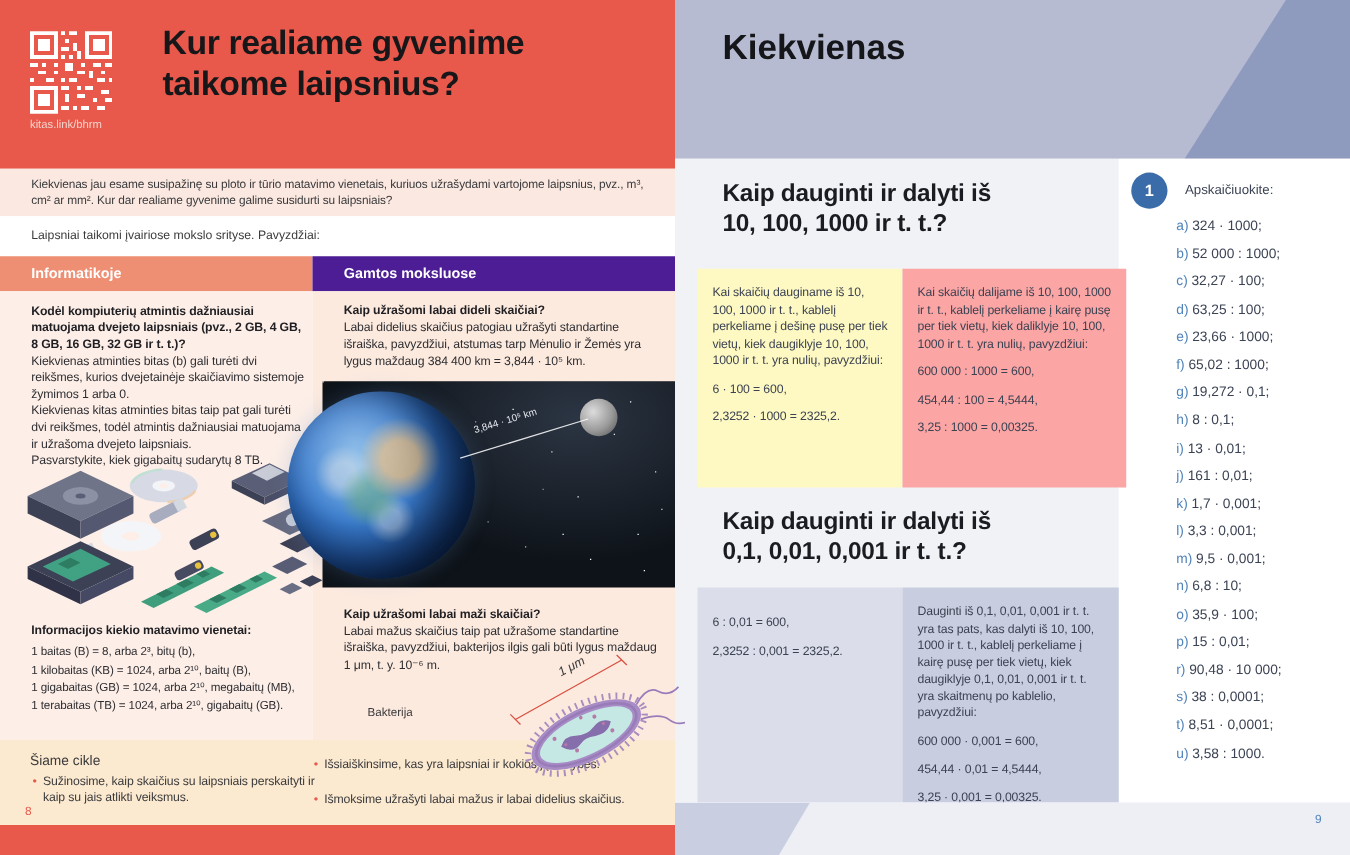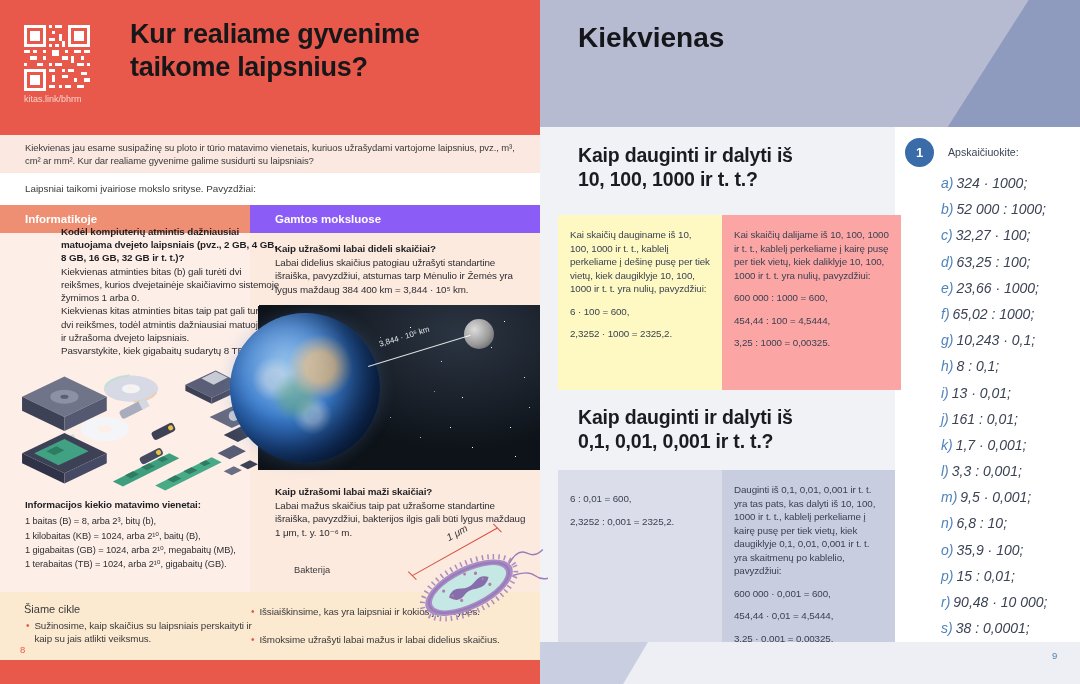--- a/index.html
+++ b/index.html
@@ -12,24 +12,24 @@
   .qr{position:absolute;left:24px;top:25px;width:66px;height:66px;}
   .qr-caption{position:absolute;left:24px;top:94px;font-size:9px;color:#f6d3cb;}
   .lp-title{position:absolute;left:130px;top:18px;font-size:27px;line-height:1.22;font-weight:bold;
             color:#17171a;white-space:pre-line;letter-spacing:-0.3px;}
   .lp-intro{position:absolute;left:0;top:135px;width:540px;height:38px;background:#fbe9e1;}
   .lp-intro div{position:absolute;left:25px;top:6px;width:497px;font-size:9.5px;line-height:1.38;color:#3a3a3c;letter-spacing:-0.1px;}
   .lp-lead{position:absolute;left:0;top:173px;width:540px;height:32px;background:#ffffff;}
   .lp-lead div{position:absolute;left:25px;top:10px;font-size:9.8px;color:#3a3a3c;}
   .colhead{position:absolute;top:205px;height:28px;color:#fff;font-weight:bold;font-size:11.5px;line-height:28px;}
   .colhead.left{left:0;width:250px;background:#ee8f73;padding-left:25px;box-sizing:border-box;}
-  .colhead.right{left:250px;width:290px;background:#8b5cf6;padding-left:25px;box-sizing:border-box;}
+  .colhead.right{left:250px;width:290px;background:#4c1d95;padding-left:25px;box-sizing:border-box;}
   .col-left-bg{position:absolute;left:0;top:233px;width:250px;height:359px;background:#fdefe8;}
   .col-right-bg{position:absolute;left:250px;top:233px;width:290px;height:359px;background:#fceadf;}
-  .info-text{position:absolute;left:25px;top:225px;width:219px;font-size:9.8px;line-height:1.35;letter-spacing:-0.1px;margin-left:36px;}
+  .info-text{position:absolute;left:25px;top:243px;width:219px;font-size:9.8px;line-height:1.35;letter-spacing:-0.1px;}
   .info-text .q{font-weight:bold;color:#1f1f23;}
   .units{position:absolute;left:25px;top:497px;width:232px;font-size:9.3px;line-height:1.55;letter-spacing:-0.1px;}
   .units .ut{font-weight:bold;font-size:9.8px;color:#1f1f23;margin-bottom:2px;}
   .hw-wrap{position:absolute;left:12px;top:368px;width:250px;height:124px;}
   .sci-big{position:absolute;left:275px;top:242px;width:256px;font-size:9.8px;line-height:1.38;letter-spacing:-0.1px;}
   .sci-small{position:absolute;left:275px;top:485px;width:256px;font-size:9.8px;line-height:1.38;letter-spacing:-0.1px;}
   .btitle{font-weight:bold;color:#1f1f23;}
   .earth-box{position:absolute;left:258px;top:305px;width:282px;height:165px;
              background:radial-gradient(ellipse at 72% 18%, rgba(120,140,175,.28), transparent 60%),#0e1319;}
   .earth{position:absolute;left:-28px;top:8px;width:150px;height:150px;border-radius:50%;
@@ -79,21 +79,21 @@
        color:#3b4252;letter-spacing:-0.1px;}
   .box .ex{margin-top:9px;}
   .box-m1{left:18px;top:215px;width:164px;height:175px;background:#fef9c3;}
   .box-d1{left:182px;top:215px;width:179px;height:175px;background:#fca5a5;}
   .box-d2{left:18px;top:470px;width:164px;height:172px;background:#dbdeea;}
   .box-m2{left:182px;top:470px;width:173px;height:172px;background:#c8cedf;}
   .ex-circle{position:absolute;left:365px;top:138px;width:29px;height:29px;border-radius:50%;background:#3a6caa;
              color:#fff;font-size:13px;font-weight:bold;display:flex;align-items:center;justify-content:center;}
   .ex-prompt{position:absolute;left:408px;top:146px;font-size:10.6px;color:#3b4354;}
   .ex-list{position:absolute;left:401px;top:175px;width:135px;}
-  .ex-item{margin-bottom:10.2px;font-size:14px;color:#3b4354;white-space:nowrap;font-style:italic;}
+  .ex-item{margin-bottom:10.2px;font-size:11px;color:#3b4354;white-space:nowrap;}
   .ex-item .lt{color:#4f83ba;margin-right:3px;}
   .rp-bottom{position:absolute;left:0;top:642px;width:540px;height:42px;background:#edeff5;}
   .rp-quad{position:absolute;left:0;top:642px;width:108px;height:42px;background:#c9cfe0;
            clip-path:polygon(0 0,100% 0,77% 100%,0 100%);}
   .rp-num{position:absolute;left:512px;top:650px;font-size:9.5px;color:#4f83ba;}
 </style>
 </head>
 <body>
 
 <div class="spread">
@@ -357,21 +357,21 @@
 
     <div class="ex-circle">1</div>
     <div class="ex-prompt">Apskaičiuokite:</div>
     <div class="ex-list">
       <div class="ex-item"><span class="lt">a)</span><span>324 · 1000;</span></div>
       <div class="ex-item"><span class="lt">b)</span><span>52 000 : 1000;</span></div>
       <div class="ex-item"><span class="lt">c)</span><span>32,27 · 100;</span></div>
       <div class="ex-item"><span class="lt">d)</span><span>63,25 : 100;</span></div>
       <div class="ex-item"><span class="lt">e)</span><span>23,66 · 1000;</span></div>
       <div class="ex-item"><span class="lt">f)</span><span>65,02 : 1000;</span></div>
-      <div class="ex-item"><span class="lt">g)</span><span>10,243 · 0,1;</span></div>
+      <div class="ex-item"><span class="lt">g)</span><span>19,272 · 0,1;</span></div>
       <div class="ex-item"><span class="lt">h)</span><span>8 : 0,1;</span></div>
       <div class="ex-item"><span class="lt">i)</span><span>13 · 0,01;</span></div>
       <div class="ex-item"><span class="lt">j)</span><span>161 : 0,01;</span></div>
       <div class="ex-item"><span class="lt">k)</span><span>1,7 · 0,001;</span></div>
       <div class="ex-item"><span class="lt">l)</span><span>3,3 : 0,001;</span></div>
       <div class="ex-item"><span class="lt">m)</span><span>9,5 · 0,001;</span></div>
       <div class="ex-item"><span class="lt">n)</span><span>6,8 : 10;</span></div>
       <div class="ex-item"><span class="lt">o)</span><span>35,9 · 100;</span></div>
       <div class="ex-item"><span class="lt">p)</span><span>15 : 0,01;</span></div>
       <div class="ex-item"><span class="lt">r)</span><span>90,48 · 10 000;</span></div>

